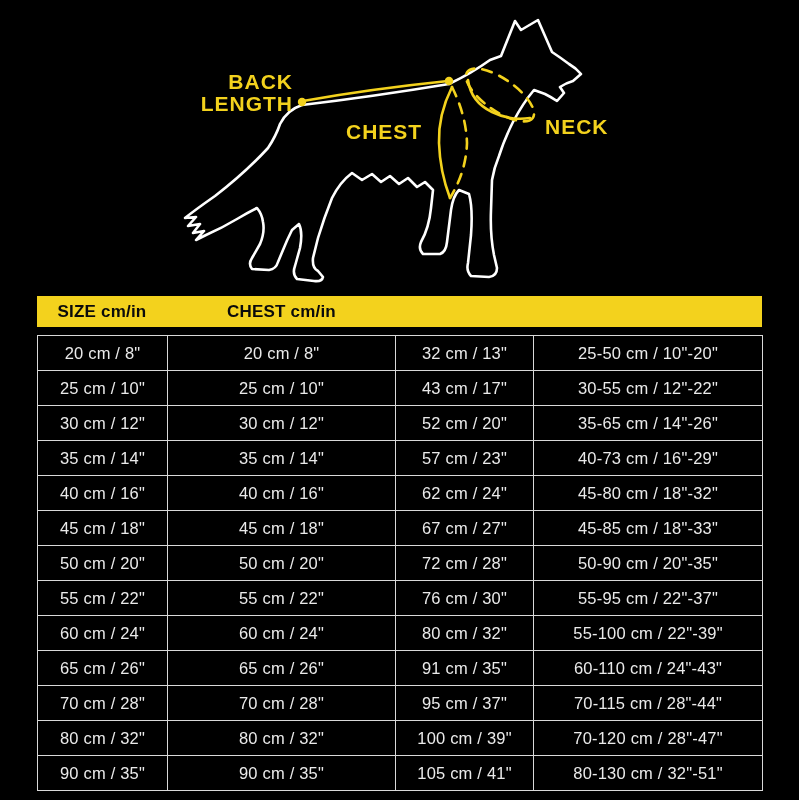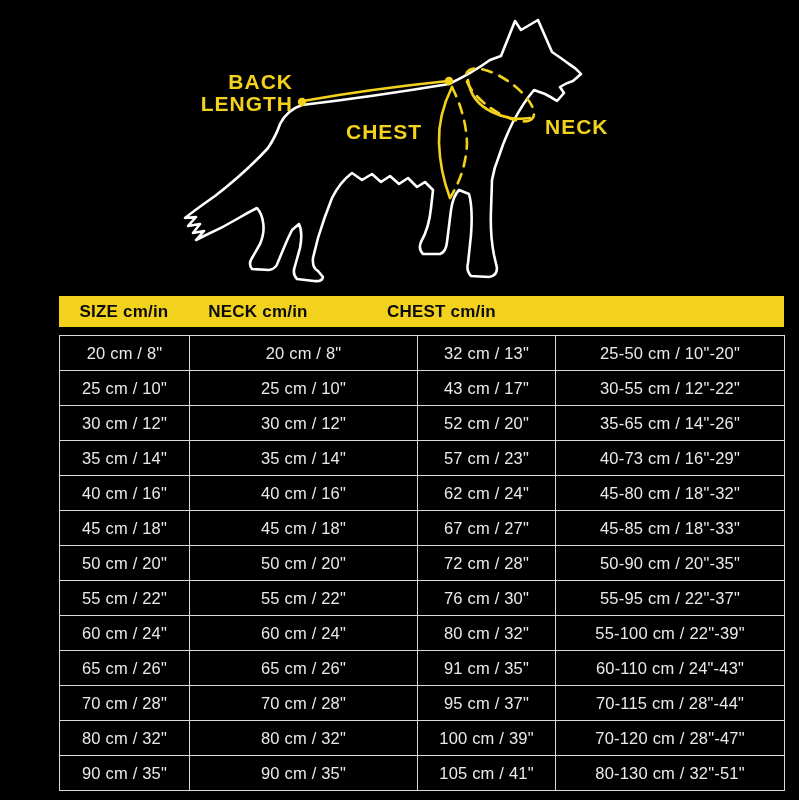--- a/index.html
+++ b/index.html
@@ -20,21 +20,21 @@
   .diagram svg{position:absolute;left:0;top:0;}
   .dog-path{fill:none;stroke:var(--dog-outline);stroke-width:2.6;stroke-linejoin:round;stroke-linecap:round;}
   .measure-line{fill:none;stroke:var(--accent-yellow);stroke-width:2.6;stroke-linecap:round;}
   .measure-dashed{fill:none;stroke:var(--accent-yellow);stroke-width:2.6;stroke-linecap:round;stroke-dasharray:10 8;}
   .measure-dot{fill:var(--accent-yellow);stroke:none;}
   .diagram-label{
     fill:var(--accent-yellow);
     font-family:"Liberation Sans", sans-serif;
     font-weight:bold;font-size:21px;letter-spacing:1px;
   }
-  .table-wrap{width:725px;margin:3px 0 0 59px;}
+  .table-wrap{width:725px;margin:3px 0 0 37px;}
   .header-bar{
     display:flex;align-items:center;height:31px;
     background:var(--accent-yellow);color:var(--header-text);
     font-weight:bold;font-size:17px;letter-spacing:0.2px;
     margin-bottom:8px;
   }
   .header-bar span{display:block;text-align:center;}
   .hcol1{width:130px;} .hcol2{width:228px;} .hcol3{width:138px;} .hcol4{width:229px;}
   table.size-table{
     width:725px;border-collapse:collapse;table-layout:fixed;
@@ -90,21 +90,20 @@
     <text class="diagram-label" x="293" y="89" text-anchor="end">BACK</text>
     <text class="diagram-label" x="293" y="111" text-anchor="end">LENGTH</text>
     <text class="diagram-label" x="346" y="139">CHEST</text>
     <text class="diagram-label" x="545" y="134">NECK</text>
   </svg>
 </div>
 
 <div class="table-wrap">
   <div class="header-bar">
     <span class="hcol1">SIZE cm/in</span>
-    <span class="hcol3">NECK cm/in</span>
     <span class="hcol4">CHEST cm/in</span>
   </div>
   <table class="size-table">
     <colgroup>
       <col style="width:130px">
         <col style="width:228px">
         <col style="width:138px">
         <col style="width:229px">
     </colgroup>
     <tbody>

